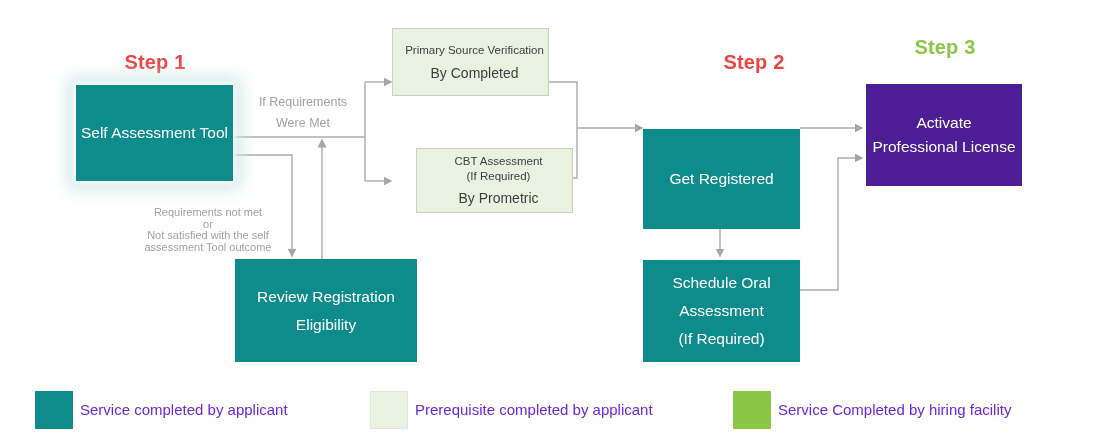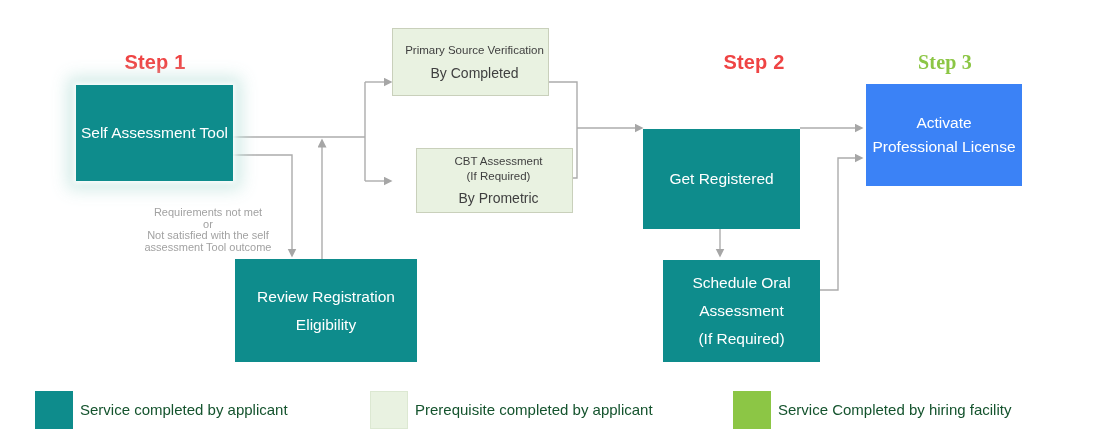--- a/index.html
+++ b/index.html
@@ -33,21 +33,21 @@
     justify-content: center;
     text-align: center;
   }
   .box-teal {
     background: #0E8C8C;
     color: #ffffff;
     font-size: 15.5px;
   }
   .box-teal .bline { line-height: 28px; }
   .box-green {
-    background: #3b82f6;
+    background: #4c1d95;
     color: #ffffff;
     font-size: 15.5px;
   }
   .box-green .bline { line-height: 24px; }
   .box-light {
     background: #E9F2E1;
     border: 1px solid #C9D0BB;
     color: #3F3F3F;
     padding-left: 8px;
   }
@@ -73,21 +73,21 @@
     display: flex;
     align-items: center;
     gap: 7px;
   }
   .swatch { width: 38px; height: 38px; flex: 0 0 auto; }
   .swatch-teal  { background: #0E8C8C; }
   .swatch-light { background: #E9F2E1; border: 1px solid #DCE8D2; }
   .swatch-green { background: #8CC645; }
   .legend-label {
     font-size: 15px;
-    color: #14532d;
+    color: #6d28d9;
     white-space: nowrap;
   }
 </style>
 </head>
 <body>
 
 <div class="canvas">
 
   <svg class="connectors" viewBox="0 0 1094 444" xmlns="http://www.w3.org/2000/svg">
     <defs>
@@ -112,36 +112,36 @@
       <path d="M 800 128 H 856" marker-end="url(#arrow)"></path>
 
       <path d="M 720 186 V 250" marker-end="url(#arrow)"></path>
 
       <path d="M 800 290 H 838 V 158 H 856" marker-end="url(#arrow)"></path>
     </g>
   </svg>
 
   <div class="step-heading step-teal" style="left:75px; top:51px;">Step 1</div>
   <div class="step-heading step-teal" style="left:674px; top:51px;">Step 2</div>
-  <div class="step-heading step-green" style="left:865px; top:51px;font-family:Liberation Serif, serif;">Step 3</div>
+  <div class="step-heading step-green" style="left:865px; top:36px;">Step 3</div>
 
   <div class="box box-teal glow" style="left:76px; top:85px; width:157px; height:96px;">
     <span class="bline">Self Assessment Tool</span>
   </div>
 
   <div class="box box-teal" style="left:643px; top:85px; width:157px; height:100px;margin-top:44px;">
     <span class="bline">Get Registered</span>
   </div>
 
   <div class="box box-teal" style="left:235px; top:259px; width:182px; height:103px;">
     <span class="bline">Review Registration</span>
     <span class="bline">Eligibility</span>
   </div>
 
-  <div class="box box-teal" style="left:643px; top:260px; width:157px; height:102px;margin-left:20px;">
+  <div class="box box-teal" style="left:643px; top:260px; width:157px; height:102px;">
     <span class="bline">Schedule Oral</span>
     <span class="bline">Assessment</span>
     <span class="bline">(If Required)</span>
   </div>
 
   <div class="box box-green" style="left:866px; top:84px; width:156px; height:102px;">
     <span class="bline">Activate</span>
     <span class="bline">Professional License</span>
   </div>
 
@@ -149,20 +149,24 @@
     <span class="lt-small">Primary Source Verification</span>
     <span class="lt-big">By Completed</span>
   </div>
 
   <div class="box box-light" style="left:392px; top:148px; width:157px; height:65px;margin-left:24px;">
     <span class="lt-small">CBT Assessment</span>
     <span class="lt-small">(If Required)</span>
     <span class="lt-big2">By Prometric</span>
   </div>
 
+  <div class="annotation ann-met" style="left:233px; top:92px; width:140px;">
+    <div>If Requirements</div>
+    <div>Were Met</div>
+  </div>
 
   <div class="annotation ann-notmet" style="left:128px; top:199px; width:160px;margin-top:8px;">
     <div>Requirements not met</div>
     <div>or</div>
     <div>Not satisfied with the self</div>
     <div>assessment Tool outcome</div>
   </div>
 
   <div class="legend-item" style="left:35px;">
     <div class="swatch swatch-teal"></div>

